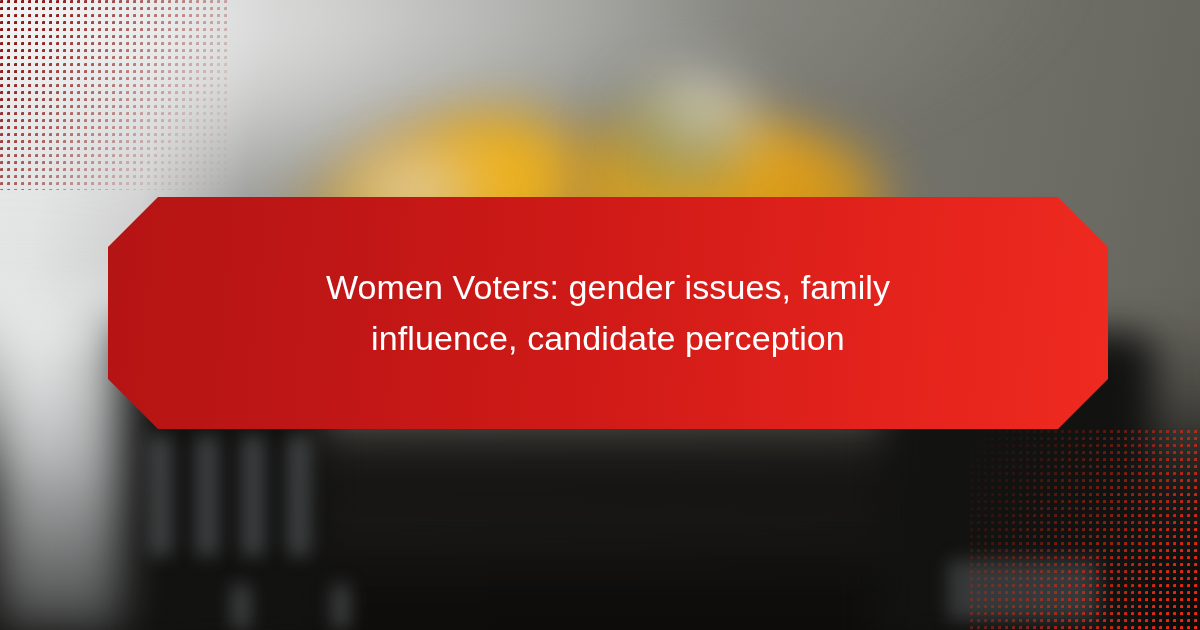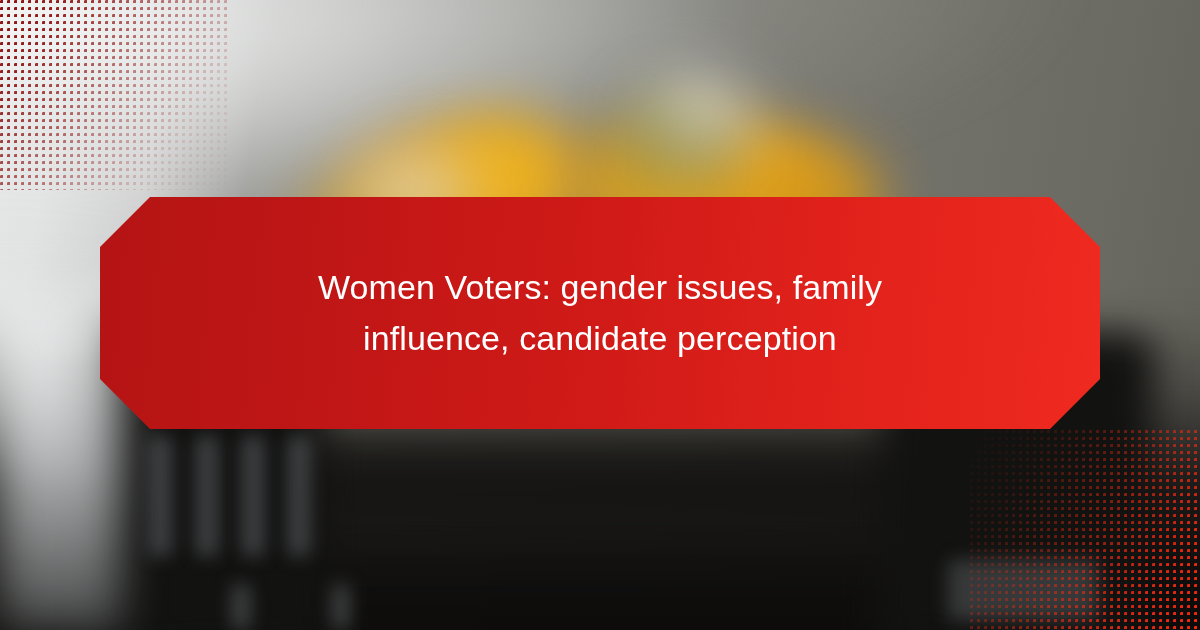--- a/index.html
+++ b/index.html
@@ -129,21 +129,21 @@
   .dots-br {
     right: 0; bottom: 0; width: 230px; height: 200px;
     background-image: radial-gradient(circle at 1.6px 1.6px, #f02a12 1.45px, rgba(240,42,18,0) 1.75px);
     -webkit-mask-image: linear-gradient(305deg, rgba(0,0,0,1) 0%, rgba(0,0,0,0.9) 20%, rgba(0,0,0,0.45) 52%, rgba(0,0,0,0.12) 78%, rgba(0,0,0,0) 100%);
     mask-image: linear-gradient(305deg, rgba(0,0,0,1) 0%, rgba(0,0,0,0.9) 20%, rgba(0,0,0,0.45) 52%, rgba(0,0,0,0.12) 78%, rgba(0,0,0,0) 100%);
   }
 
   
   .banner {
     position: absolute;
-    left: 100px;
+    left: 108px;
     top: 197px;
     width: 1000px;
     height: 232px;
     background: linear-gradient(95deg, #b51414 0%, #bf1616 22%, #cf1a17 48%, #e0211b 72%, #ef2a20 100%);
     clip-path: polygon(
       50px 0,
       950px 0,
       1000px 50px,
       1000px 182px,
       950px 232px,

